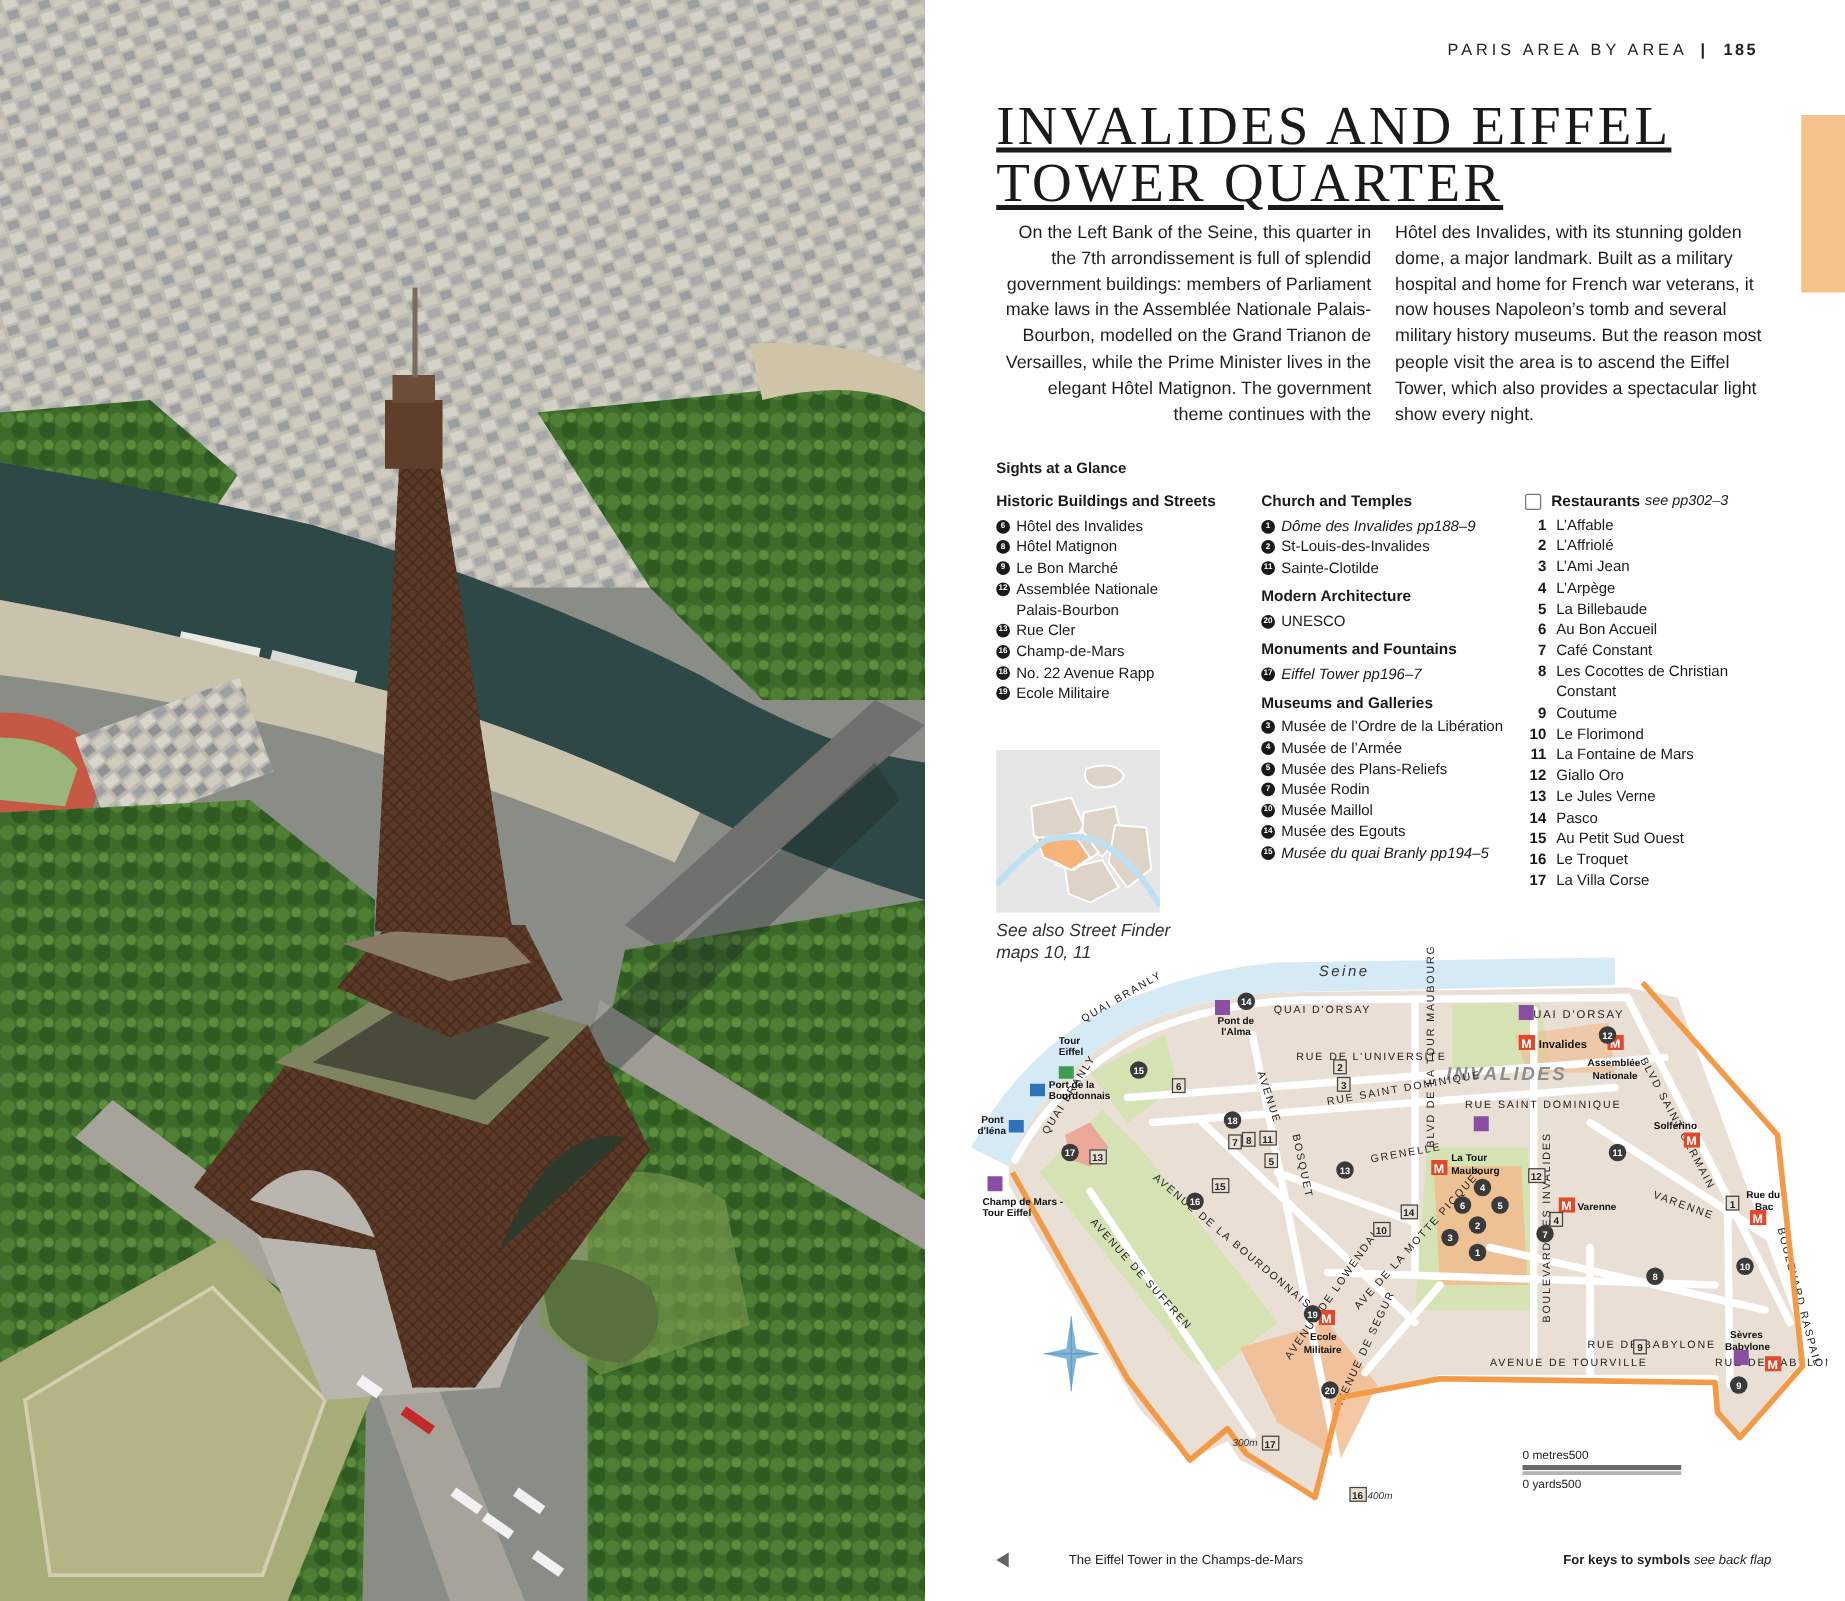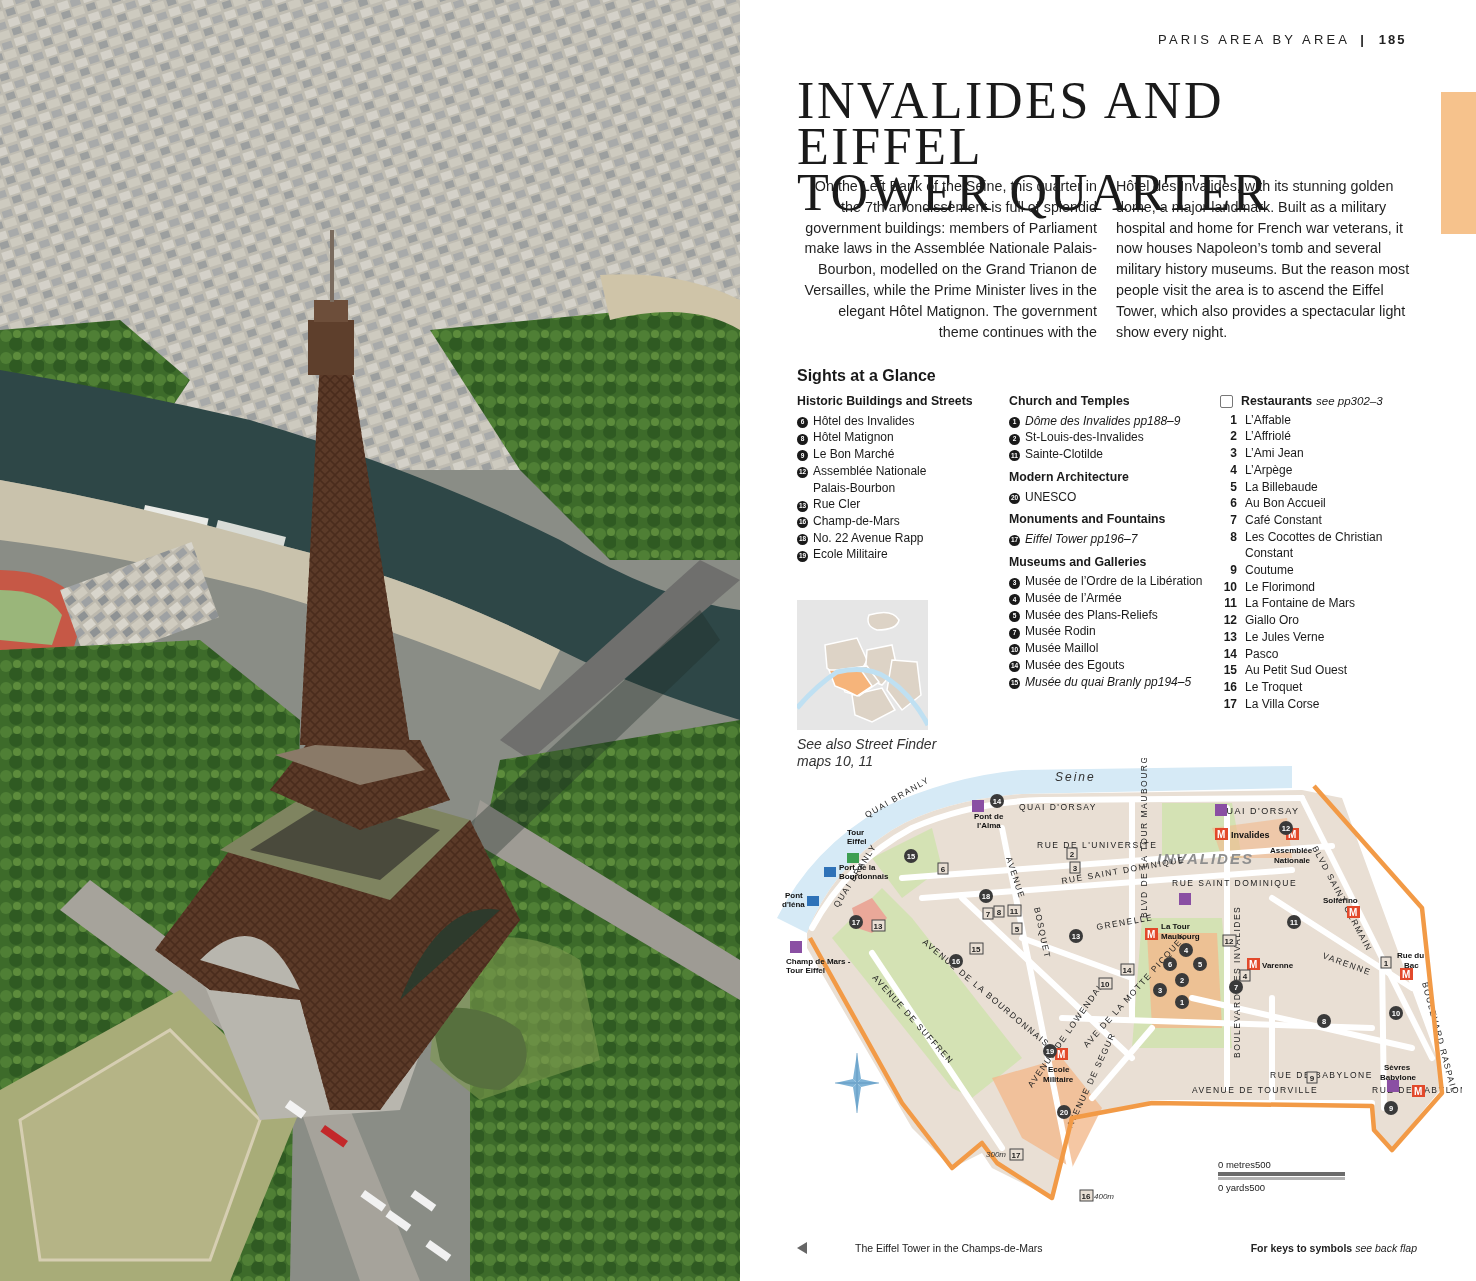--- a/index.html
+++ b/index.html
@@ -9,32 +9,32 @@
   
   .photo { position: absolute; left: 0; top: 0; width: 740px; height: 1281px; overflow: hidden; background: #8a8d86; }
   .photo svg { position: absolute; left: 0; top: 0; }
 
   
   .running-head { position: absolute; left: 1158px; top: 32px; font-size: 13px; letter-spacing: 3.2px; color: #222; white-space: nowrap; }
   .running-head .sep { font-weight: bold; margin: 0 8px 0 4px; letter-spacing: 0; }
   .running-head .pg { font-weight: bold; letter-spacing: 2px; }
   .thumb-tab { position: absolute; left: 1441px; top: 92px; width: 35px; height: 142px; background: #f6c28c; }
 
-  .title { position: absolute; left: 797px; top: 78px; width: 560px; font-family: "Liberation Serif", serif; font-size: 52px; line-height: 46px; letter-spacing: 2.6px; color: #1a1a1a; font-weight: normal; }
+  .title { position: absolute; left: 797px; top: 78px; width: 560px; font-family: "Liberation Serif", serif; font-size: 44px; line-height: 46px; letter-spacing: 2.6px; color: #1a1a1a; font-weight: normal; text-decoration: underline; }
 
   .intro { position: absolute; top: 176px; width: 300px; font-size: 14.3px; line-height: 20.8px; color: #1f1f1f; }
   .intro.c1 { left: 797px; text-align: right; }
   .intro.c2 { left: 1116px; width: 310px; }
 
-  .sag-title { position: absolute; left: 797px; top: 367px; font-size: 16px; font-weight: bold; color: #1a1a1a; }
+  .sag-title { position: absolute; left: 797px; top: 367px; font-size: 12px; font-weight: bold; color: #1a1a1a; }
   .col { position: absolute; font-size: 12px; line-height: 16.7px; color: #1a1a1a; }
   .col h4 { font-size: 12.3px; font-weight: bold; margin-bottom: 3px; }
   .col .gap { margin-top: 6px; }
   .col ul { list-style: none; }
-  .col li { display: flex; align-items: center; }
+  .col li { display: flex; align-items: flex-start; }
   .num { flex: none; display: inline-flex; width: 11px; height: 11px; border-radius: 50%; background: #1a1a1a; color: #fff; font-size: 6.5px; font-weight: bold; align-items: center; justify-content: center; margin: 3px 5px 0 0; }
   .col li.italic span:last-child { font-style: italic; }
   .indent { padding-left: 16px; }
 
   .rest-col li .rn { flex: none; width: 21px; text-align: right; font-weight: bold; margin-right: 8px; }
   .rest-head { display: flex; align-items: center; font-size: 12.3px; margin-bottom: 2px; }
   .rest-head .box { width: 13px; height: 13px; border: 1.3px solid #777; border-radius: 2px; margin: 0 8px 0 4px; }
   .rest-head b { margin-right: 4px; }
   .rest-head i { font-size: 11.5px; }
 

